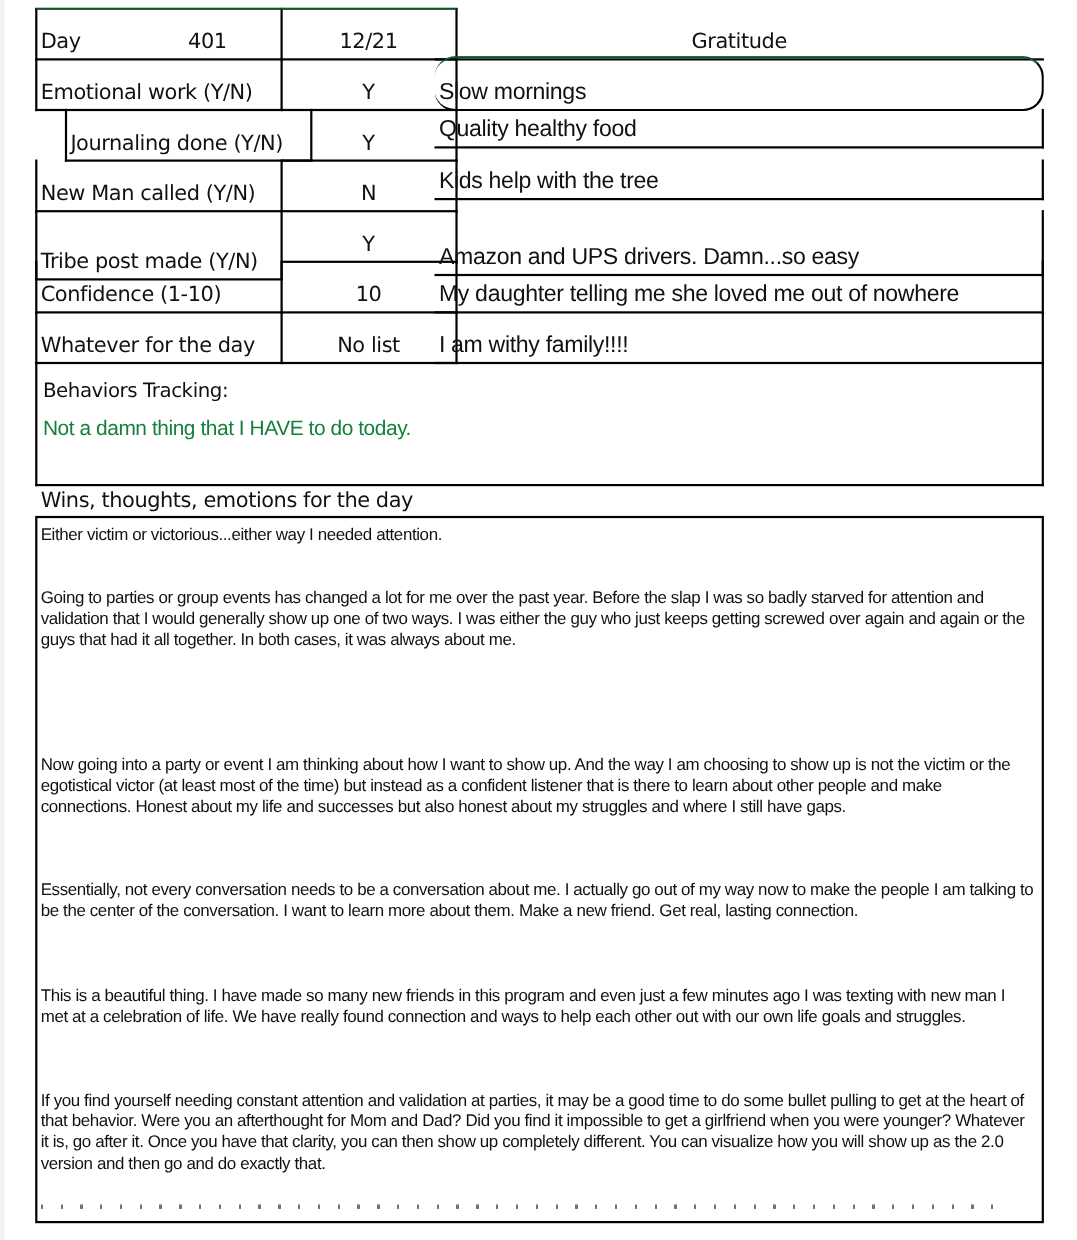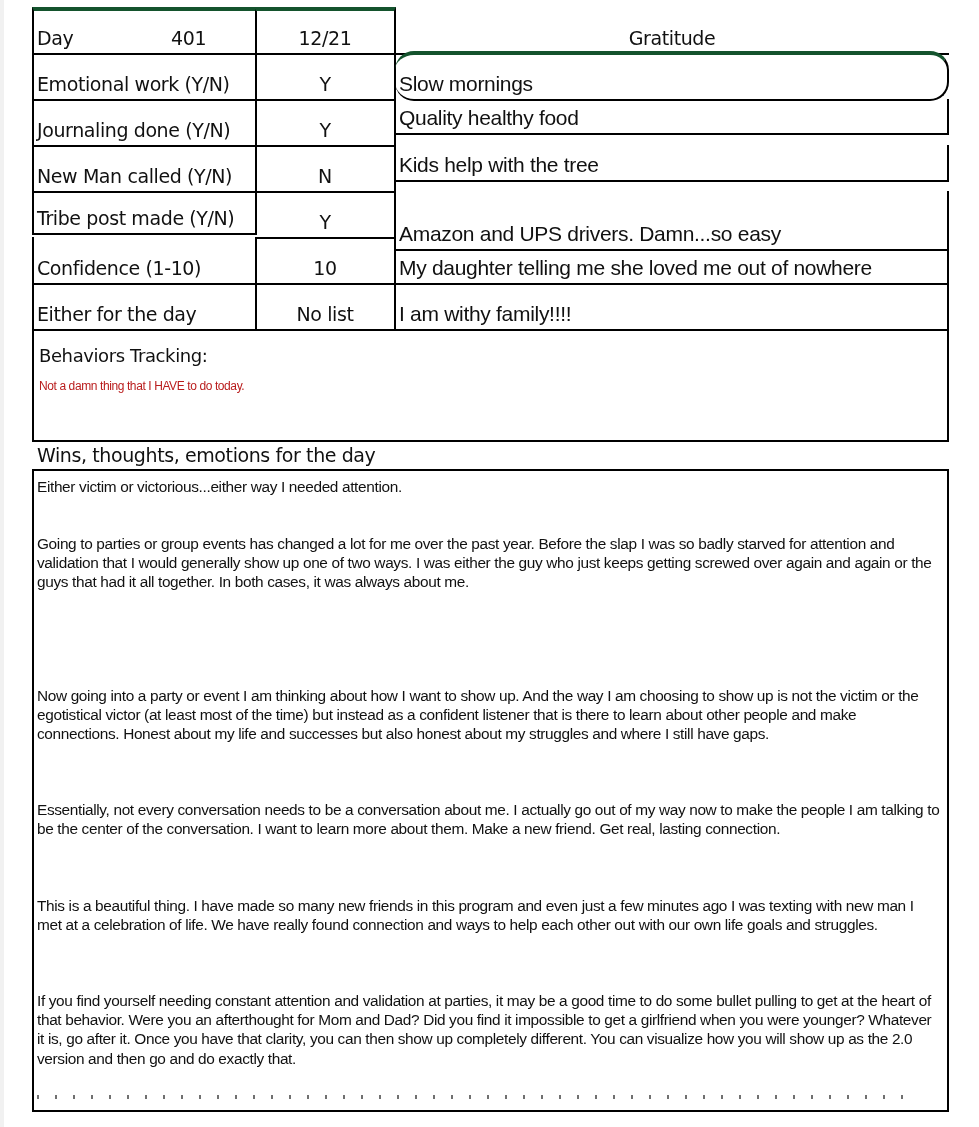--- a/index.html
+++ b/index.html
@@ -11,42 +11,42 @@
   }
   .leftstrip { position: absolute; left: 0; top: 0; width: 4px; height: 1127px; background: #f1f1f1; }
 
   .tbl { position: absolute; left: 32px; top: 7px; }
   .cell {
     position: absolute; box-sizing: border-box;
     font-family: "DejaVu Sans", sans-serif; font-size: 19px; letter-spacing: -0.4px;
     line-height: 1; white-space: nowrap; color: #111;
   }
   .c1 { left: 0; width: 225px; }
-  .c2 { left: 224px; width: 140px; text-align: center; }
+  .c2 { left: 224px; width: 160px; text-align: center; }
   .c3 { left: 363px; width: 554px; }
 
   .bl { border-left: 2px solid #000; }
   .br { border-right: 2px solid #000; }
-  .bt { border-top: 4px solid #14532d; padding-left: 36px; }
+  .bt { border-top: 2px solid #14532d; padding-left: 36px; }
   .bb { border-bottom: 2px solid #000; }
 
   .cell .txt { position: absolute; bottom: 5px; }
   .c1 .txt { left: 3px; }
   .c2 .txt { left: 0; right: 0; text-align: center; }
   .c3 .txt { left: 4px; font-family: "Liberation Sans", sans-serif; font-size: 21px; letter-spacing: -0.3px; }
   .c3.hdr .txt { left: 0; right: 0; text-align: center; font-family: "DejaVu Sans", sans-serif; font-size: 19px; letter-spacing: -0.4px; }
 
   .daynum { position: absolute; left: 137px; bottom: 5px; }
 
   .behaviors {
     position: absolute; left: 32px; top: 329px; width: 917px; height: 113px;
     box-sizing: border-box; border: 2px solid #000; border-top: none;
   }
   .behaviors .title { position: absolute; left: 5px; top: 16px; font-family: "DejaVu Sans", sans-serif; font-size: 18px; letter-spacing: -0.4px; }
-  .behaviors .val { position: absolute; left: 5px; top: 50px; font-family: "Liberation Sans", sans-serif; font-size: 12px; letter-spacing: -0.4px; color: #b91c1c; }
+  .behaviors .val { position: absolute; left: 5px; top: 50px; font-family: "Liberation Sans", sans-serif; font-size: 19px; letter-spacing: -0.4px; color: #15803d; }
 
   .wins-title { position: absolute; left: 37px; top: 444px; font-family: "DejaVu Sans", sans-serif; font-size: 19px; letter-spacing: -0.4px; }
 
   .winsbox {
     position: absolute; left: 32px; top: 469px; width: 917px; height: 643px;
     box-sizing: border-box; border: 2px solid #000; overflow: hidden;
   }
   .para {
     position: absolute; left: 3px; right: 6px;
     font-family: "Liberation Sans", sans-serif; font-size: 15.4px; line-height: 19.2px;
@@ -79,62 +79,62 @@
   <div class="cell c1 bl br bb" style="top:46px;height:48px;">
     <span class="txt">Emotional work  (Y/N)</span>
   </div>
   <div class="cell c2 br bb" style="top:46px;height:48px;">
     <span class="txt">Y</span>
   </div>
   <div class="cell c3 br bb bt" style="top:44px;height:50px;border-radius:19px;">
     <span class="txt">Slow mornings</span>
   </div>
 
-  <div class="cell c1 bl br bb" style="top:92px;height:48px;">
+  <div class="cell c1 bl br bb" style="top:92px;height:48px;margin-left:27px;">
     <span class="txt">Journaling done (Y/N)</span>
   </div>
   <div class="cell c2 br bb" style="top:92px;height:48px;">
     <span class="txt">Y</span>
   </div>
   <div class="cell c3 br bb" style="top:92px;height:36px;">
     <span class="txt">Quality healthy food</span>
   </div>
 
   <div class="cell c1 bl br bb" style="top:138px;height:48px;">
     <span class="txt">New Man called (Y/N)</span>
   </div>
   <div class="cell c2 br bb" style="top:138px;height:48px;">
     <span class="txt">N</span>
   </div>
   <div class="cell c3 br bb" style="top:138px;height:37px;">
     <span class="txt">Kids help with the tree</span>
   </div>
 
-  <div class="cell c1 bl br bb" style="top:184px;height:44px;">
+  <div class="cell c1 bl br bb" style="top:184px;height:64px;">
     <span class="txt">Tribe post made (Y/N)</span>
   </div>
   <div class="cell c2 br bb" style="top:184px;height:48px;">
     <span class="txt">Y</span>
   </div>
   <div class="cell c3 br bb" style="top:184px;height:60px;">
     <span class="txt">Amazon and UPS drivers.  Damn...so easy</span>
   </div>
 
   <div class="cell c1 bl br bb" style="top:230px;height:48px;">
     <span class="txt">Confidence (1-10)</span>
   </div>
   <div class="cell c2 br bb" style="top:230px;height:48px;">
     <span class="txt">10</span>
   </div>
   <div class="cell c3 br bb" style="top:230px;height:48px;">
     <span class="txt">My daughter telling me she loved me out of nowhere</span>
   </div>
 
   <div class="cell c1 bl br bb" style="top:276px;height:48px;">
-    <span class="txt">Either for the day</span>
+    <span class="txt">Whatever for the day</span>
   </div>
   <div class="cell c2 br bb" style="top:276px;height:48px;padding-left:16px;">
     <span class="txt">No list</span>
   </div>
   <div class="cell c3 br bb" style="top:276px;height:48px;">
     <span class="txt">I am withy family!!!!</span>
   </div>
 </div>
 
 <div class="behaviors">

